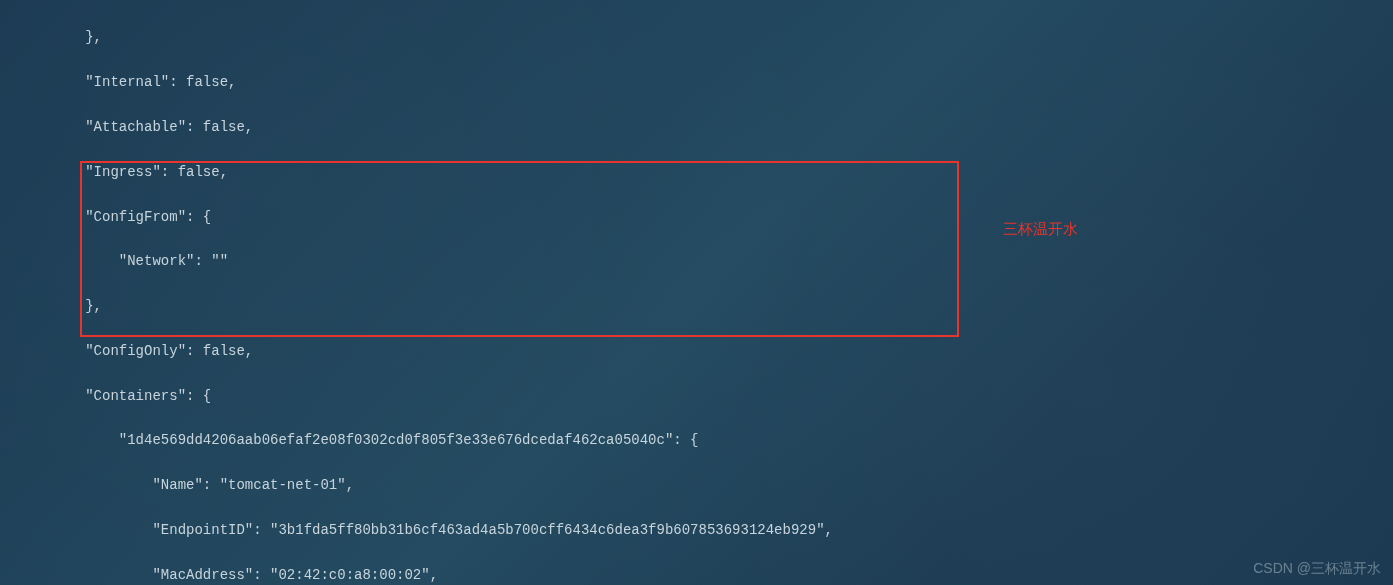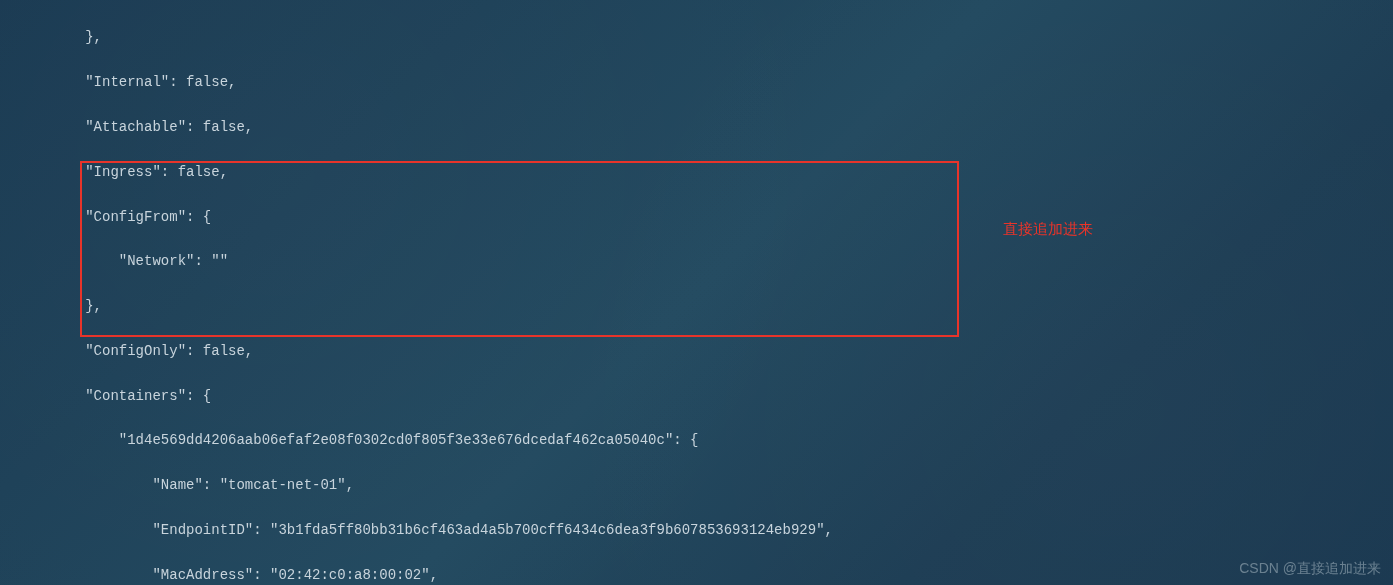--- a/index.html
+++ b/index.html
@@ -92,15 +92,15 @@
 
 
 
 
 
 
 </div>
 
 <div class="highlight-box"></div>
 
-<div class="annotation">直接追加进来</div>
+<div class="annotation">三杯温开水</div>
 
-<div class="watermark">CSDN @直接追加进来</div>
+<div class="watermark">CSDN @三杯温开水</div>
 
 </body></html>

